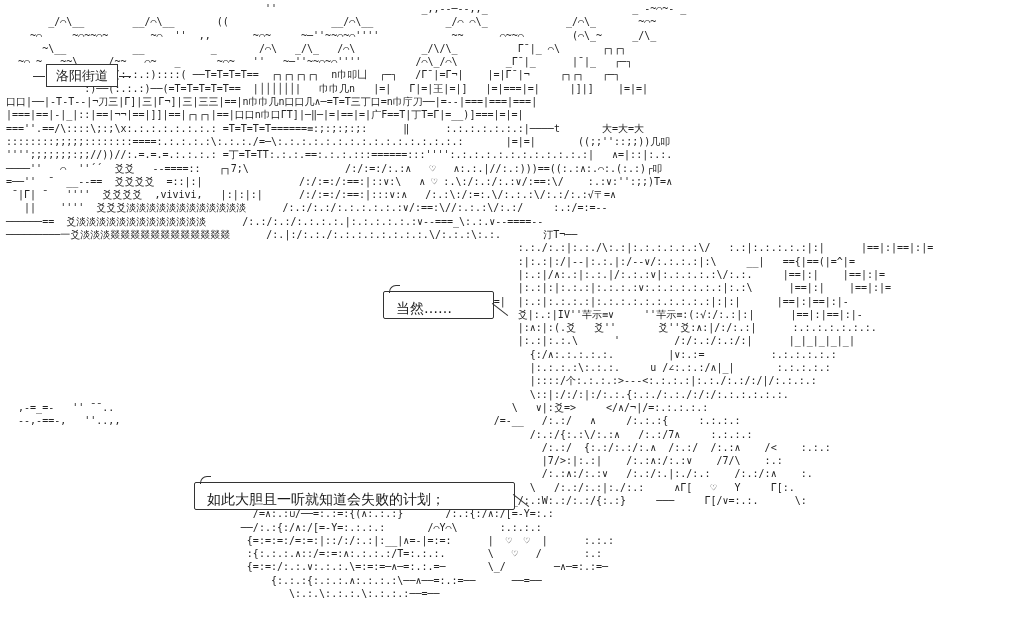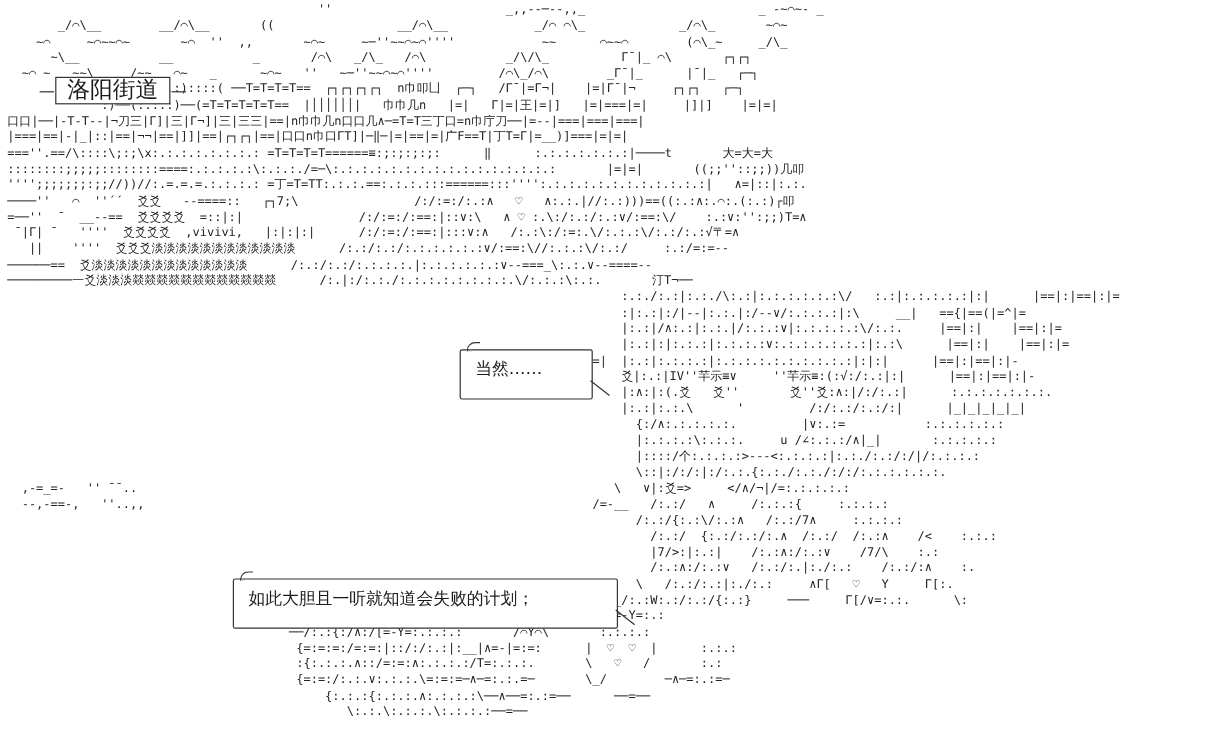--- a/index.html
+++ b/index.html
@@ -4,28 +4,28 @@
 <style>
   html,body{margin:0;padding:0;background:#fff;}
   .stage{position:relative;width:1025px;height:622px;background:#ffffff;overflow:hidden;
          font-family:"DejaVu Sans",sans-serif;color:#1a1a1a;}
   
   .aa{position:absolute;left:0;top:2px;margin:0;white-space:pre;
       font-family:"DejaVu Sans Mono",monospace;font-size:10px;line-height:13.3px;
       letter-spacing:0;color:#222;}
   
   .loc-box{position:absolute;left:46px;top:64px;background:#fff;border:1px solid #333;
-           padding:2px 9px;font-size:19px;line-height:17px;white-space:nowrap;}
+           padding:2px 9px;font-size:13px;line-height:17px;white-space:nowrap;}
   .loc-box::before{content:"";position:absolute;left:-14px;top:50%;width:12px;height:0;
            border-top:1px solid #333;}
   .loc-box::after{content:"";position:absolute;right:-14px;top:50%;width:12px;height:0;
            border-top:1px solid #333;}
   
   .bubble{position:absolute;background:#fff;border:1px solid #333;border-radius:2px;
-          padding:6px 12px 14px 12px;font-size:14px;line-height:20px;white-space:nowrap;}
+          padding:6px 12px 0 12px;font-size:14px;line-height:20px;white-space:nowrap;}
   .bubble::before{content:"";position:absolute;top:-7px;left:5px;width:10px;height:7px;
           border-left:1px solid #333;border-top:1px solid #333;border-radius:7px 0 0 0;}
   .bubble::after{content:"";position:absolute;right:-17px;bottom:8px;width:20px;height:1px;
           background:#333;transform:rotate(38deg);}
   .b1{left:383px;top:291px;min-width:85px;}
   .b2{left:308px;top:356px;min-width:175px;}
   .b3{left:194px;top:450px;min-width:295px;margin-top:32px;}
   .bline{white-space:nowrap;}
 </style>
 </head>

